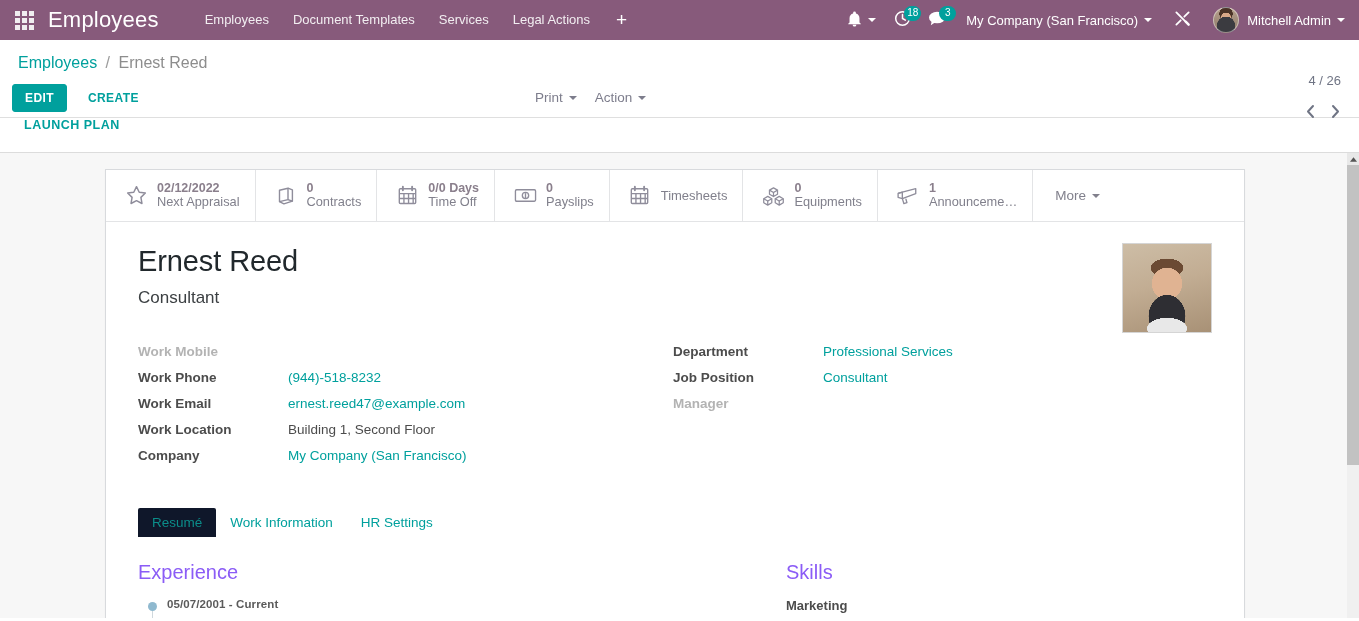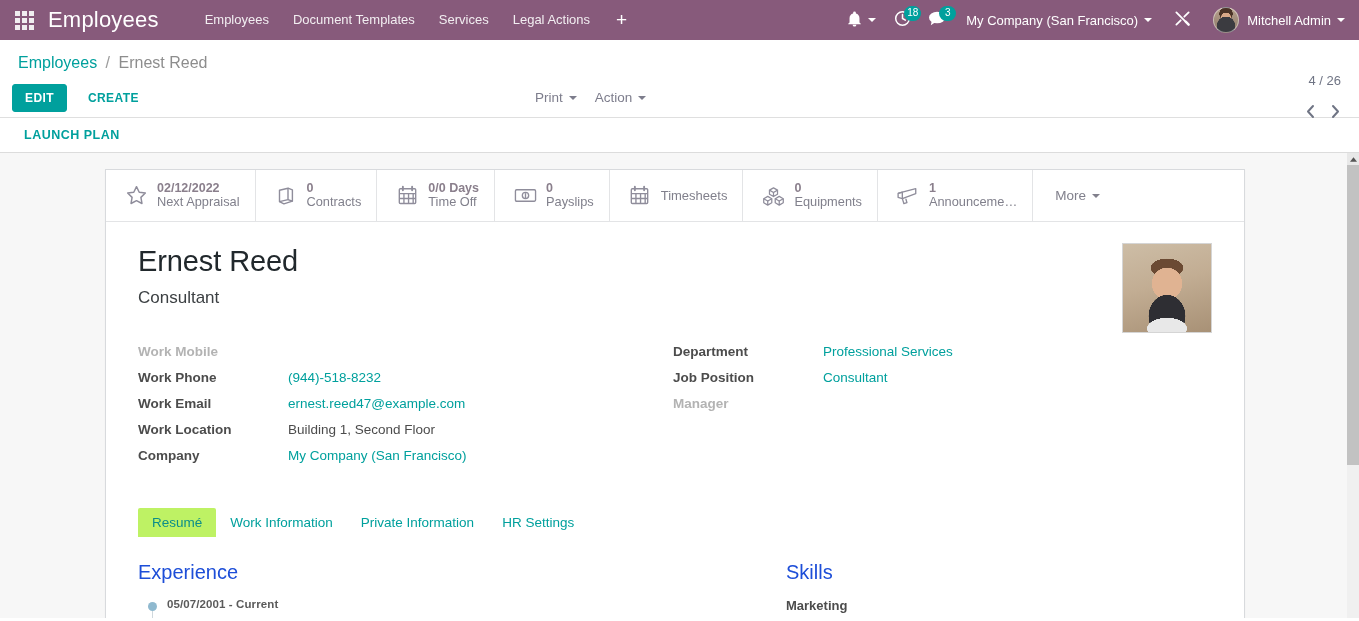--- a/index.html
+++ b/index.html
@@ -190,21 +190,21 @@
     line-height: 1;
     user-select: none;
   }
 
   
   .launch-bar {
     height: 35px;
     background: #fff;
     border-bottom: 1px solid #dcdcdc;
     display: flex;
-    align-items: center;
+    align-items: flex-start;
     padding-left: 24px;
   }
   .launch-bar span {
     color: #00A09D;
     font-size: 12.5px;
     font-weight: 600;
     letter-spacing: .5px;
     cursor: pointer;
     text-transform: uppercase;
   }
@@ -332,29 +332,29 @@
   }
   .nb-tab {
     padding: 7px 14px;
     font-size: 13.5px;
     color: #00A09D;
     cursor: pointer;
     border-radius: 2px 2px 0 0;
     white-space: nowrap;
   }
   .nb-tab.active {
-    background: #bef264;
+    background: #0f172a;
     color: #0b8d8a;
   }
   .nb-content { display: flex; margin-top: 24px; }
   .nb-left { width: 610px; }
   .nb-right { width: 430px; padding-left: 30px; }
   .sec-title {
     font-size: 20px;
-    color: #1d4ed8;
+    color: #8b5cf6;
     font-weight: 400;
     margin: 0 0 14px 0;
   }
   .sec-title.skills { margin-left: 8px; }
   .timeline-item {
     display: flex;
     align-items: flex-start;
     gap: 10px;
     padding-left: 10px;
     position: relative;
@@ -689,21 +689,20 @@
           <div class="field-row">
             <div class="f-label empty">Manager</div>
             <div class="f-val"></div>
           </div>
         </div>
       </div>
 
       <div class="notebook">
         <div class="nb-tab active">Resumé</div>
         <div class="nb-tab">Work Information</div>
-        <div class="nb-tab">Private Information</div>
         <div class="nb-tab">HR Settings</div>
       </div>
 
       <div class="nb-content">
         <div class="nb-left">
           <h2 class="sec-title">Experience</h2>
           <div class="timeline-item">
             <span class="tl-dot"></span>
             <span class="tl-date">05/07/2001 - Current</span>
           </div>

